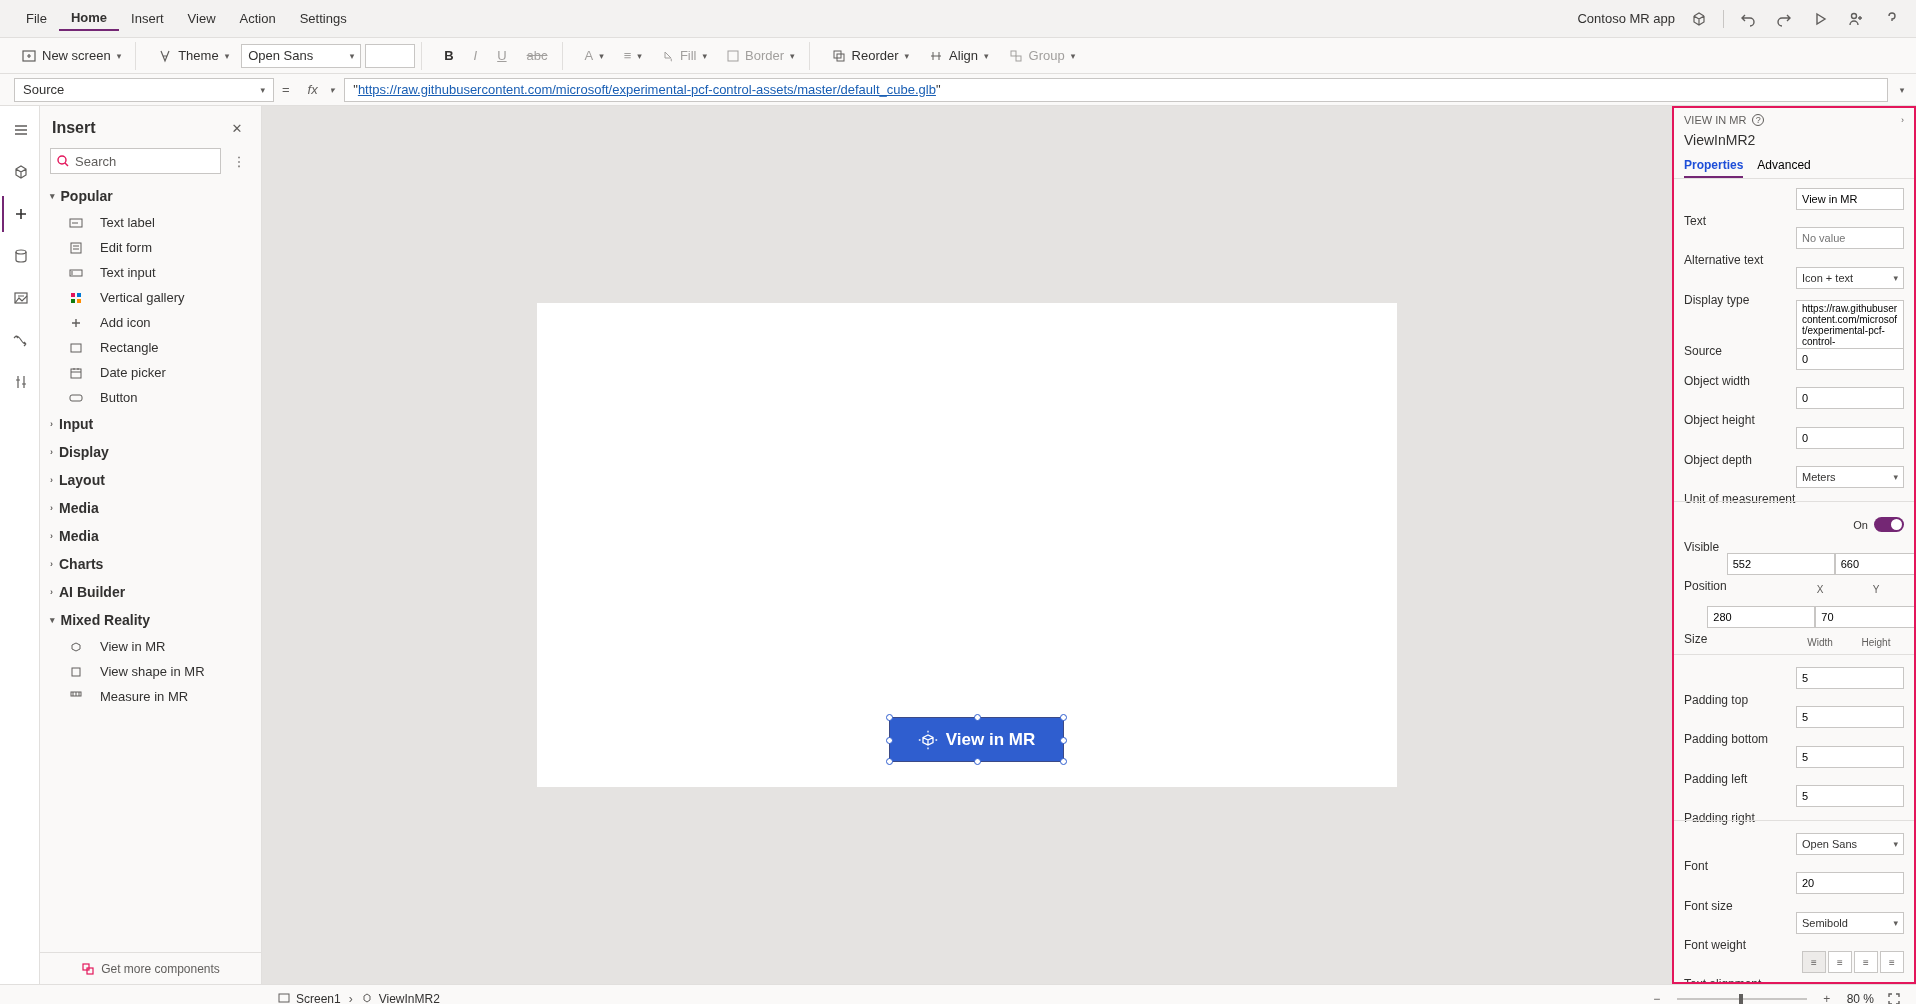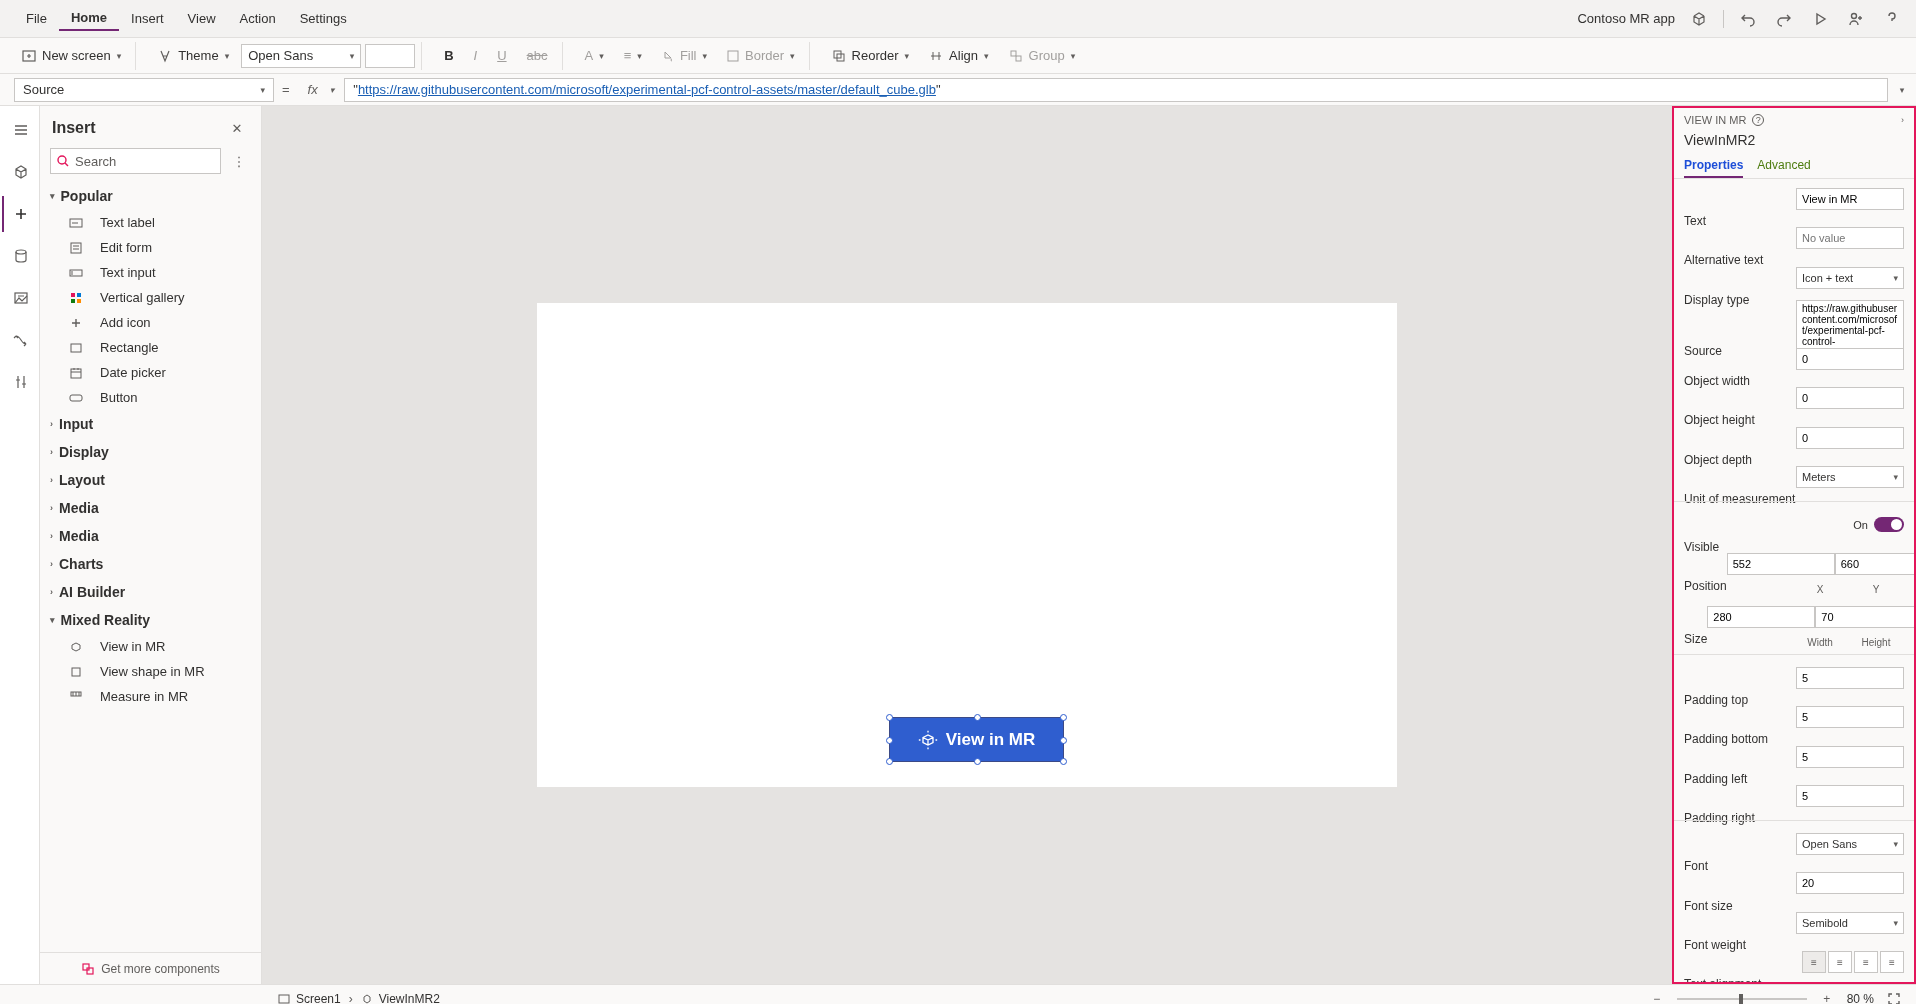--- a/index.html
+++ b/index.html
@@ -54,40 +54,40 @@
 .canvas { width: 860px; height: 484px; background: #fff; position: relative; }
 .mr-button { position: absolute; left: 352px; top: 414px; width: 175px; height: 45px; background: #2f5ecf; color: #fff; display: flex; align-items: center; justify-content: center; gap: 8px; font-weight: 600; font-size: 17px; border: 1px solid #3b4a87;}
 .sel-handle { position: absolute; width: 7px; height: 7px; background: #fff; border: 1px solid #2f5ecf; border-radius: 50%; }
 .mr-icon-svg { width: 20px; height: 20px; }
 
 
 .props-panel { width: 244px; background: #faf9f8; border: 2px solid #e3165b; border-right-width: 2px; display: flex; flex-direction: column; overflow:auto;}
 .props-head { padding: 6px 10px; display: flex; align-items: center; gap: 6px; font-size: 11px; color: #605e5c; }
 .props-name { padding: 0 10px 6px 10px; font-size: 14px; }
 .props-tabs { display: flex; border-bottom: 1px solid #e1dfdd; padding: 0 10px; gap: 14px; }
-.props-tab { padding: 4px 0; font-size: 12px; cursor: pointer; border-bottom: 2px solid transparent; color:#4d7c0f;}
+.props-tab { padding: 4px 0; font-size: 12px; cursor: pointer; border-bottom: 2px solid transparent; color:#000000;}
 .props-tab.active { border-bottom: 2px solid #742774; color: #1d4ed8; font-weight:600;}
 .prop-row { display: flex; align-items: center; padding: 3px 10px; font-size: 12px; min-height: 26px; }
 .prop-row .lbl { flex: 1; color: #323130; margin-top: 44px; }
 .prop-row input[type=text], .prop-row .sel { width: 108px; height: 22px; border: 1px solid #c8c6c4; background: #fff; padding: 0 5px; font-size: 11px; }
 .prop-row .sel { display:flex; align-items:center; justify-content:space-between;}
 .prop-row textarea { width: 108px; height: 62px; border: 1px solid #c8c6c4; background: #fff; padding: 2px 5px; font-size: 10px; resize:none; overflow:hidden;}
 .prop-row .small { width: 52px; }
 .prop-sublabel { display:flex; justify-content:flex-end; gap:0; padding: 0 10px 2px 10px; font-size: 10px; color:#605e5c;}
 .prop-sublabel span { width: 56px; text-align:center;}
 .prop-sep { height: 1px; background: #e1dfdd; margin: 4px 0; }
 .toggle { width: 30px; height: 15px; background: #742774; border-radius: 8px; position: relative; }
 .toggle::after { content: ""; position: absolute; right: 2px; top: 2px; width: 11px; height: 11px; background: #fff; border-radius: 50%; }
 .align-btns { display: flex; gap: 2px; }
 .align-btn { width: 24px; height: 22px; border: 1px solid #c8c6c4; background: #fff; display:flex; align-items:center; justify-content:center; cursor:pointer; font-size:10px; color:#605e5c;}
 .align-btn.active { background: #edebe9; }
 
 
 .status-bar { height: 28px; background: #faf9f8; border-top: 1px solid #e1dfdd; display: flex; align-items: center; padding: 0 10px; font-size: 12px; }
-.status-bar .crumb { display:flex; align-items:center; gap:6px; padding: 0 8px; cursor:pointer;}
+.status-bar .crumb { display:flex; gap:6px; padding: 0 8px; cursor:pointer;}
 .status-bar .zoom { margin-left: auto; display: flex; align-items: center; gap: 8px; }
 .slider { width: 130px; height: 2px; background: #c8c6c4; position: relative; }
 .slider::after { content:""; position:absolute; left: 48%; top: -4px; width: 4px; height: 10px; background: #605e5c;}
 
 .chev { font-size: 9px; color:#605e5c; }
 svg { display:block; }
 </style>
 </head>
 <body>
 

